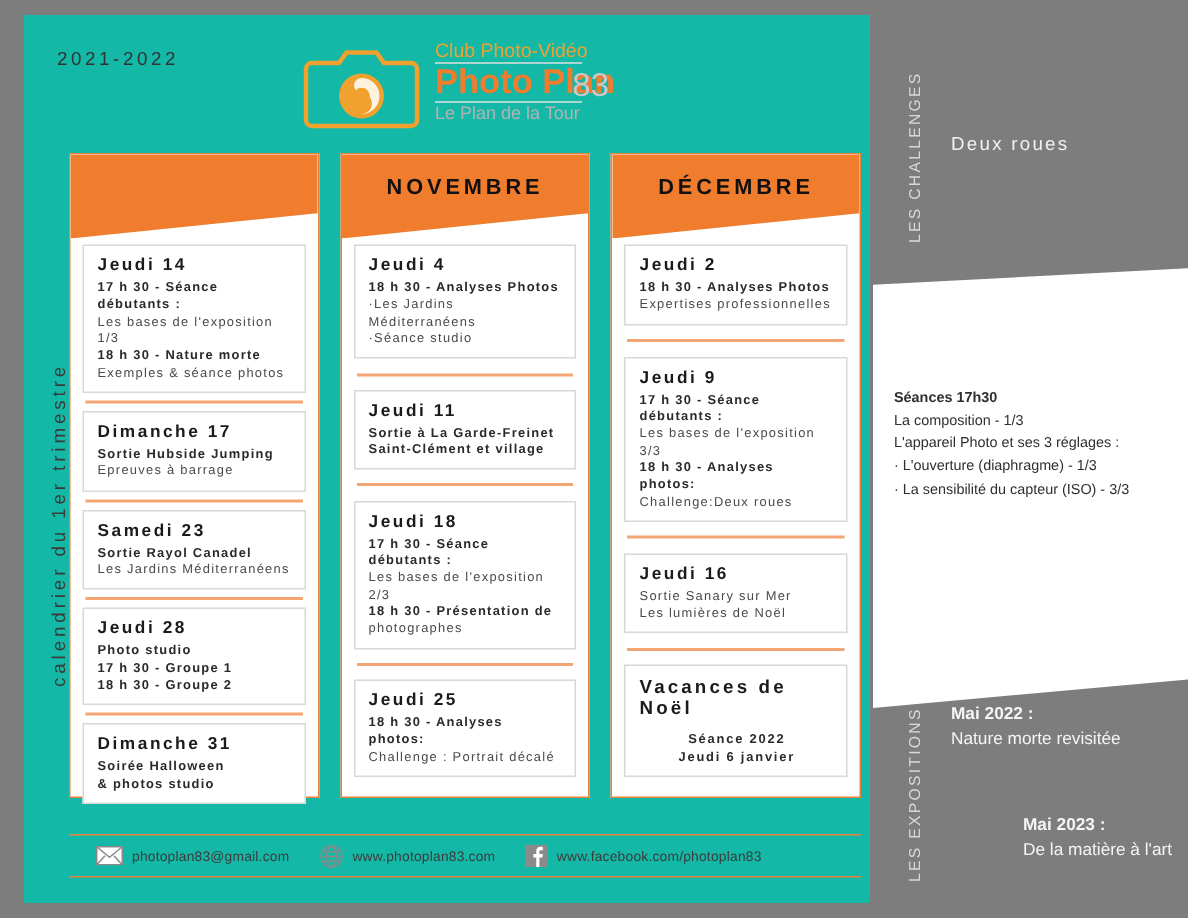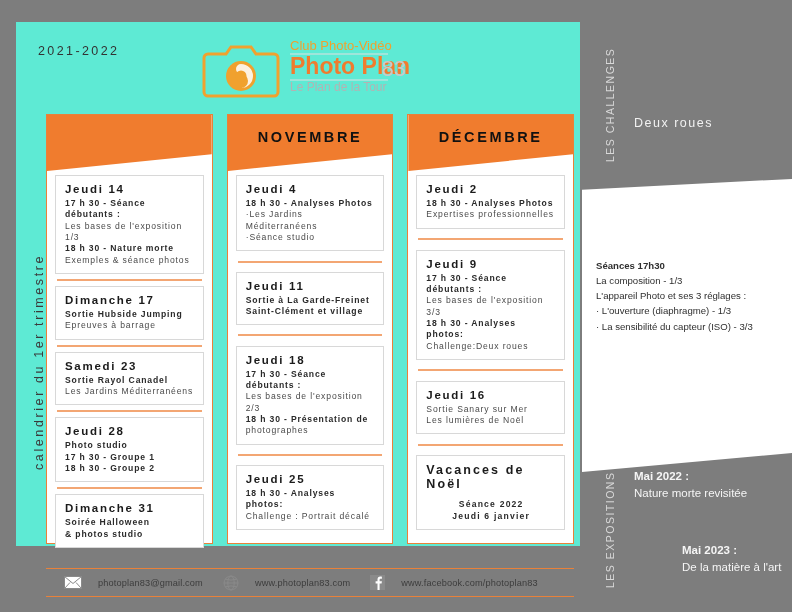--- a/index.html
+++ b/index.html
@@ -18,23 +18,22 @@
     height: 612px;
     background: #7d7d7d;
   }
 
   
   .sheet {
     position: absolute;
     left: 16px;
     top: 10px;
     width: 564px;
-    height: 524px;
-    background: #5eead4;
-    margin-top: 12px;
+    height: 592px;
+    background: #14b8a6;
   }
 
   
   .vert-caption {
     position: absolute;
     left: 10px;
     top: 150px;
     width: 26px;
     height: 380px;
     display: flex;
@@ -156,21 +155,21 @@
     top: 546px;
     width: 528px;
     border-top: 1.5px solid #e8813a;
     border-bottom: 1.5px solid #e8813a;
     height: 29px;
     display: flex;
     align-items: center;
     gap: 20px;
     padding-left: 18px;
   }
-  .fitem { display: flex; align-items: center; gap: 16px; }
+  .fitem { display: flex; align-items: center; gap: 6px; }
   .fitem span.txt {
     font-size: 9.2px;
     color: #3c3c3c;
     letter-spacing: 0.15px;
   }
 
   
   .rail-label {
     position: absolute;
     color: #d9d9d9;
@@ -185,21 +184,21 @@
 
   .chal {
     position: absolute;
     left: 634px;
     color: #f2f2f2;
     font-size: 12.5px;
     letter-spacing: 1.5px;
     line-height: 1.35;
   }
   #chal-1 { top: 38px; }
-  #chal-2 { top: 88px; margin-top: 27px; }
+  #chal-2 { top: 88px; }
 
   .expo {
     position: absolute;
     left: 634px;
     color: #f5f5f5;
     font-size: 11.5px;
     line-height: 1.45;
   }
   .expo .hd { font-weight: bold; }
   #expo-1 { top: 468px; }

